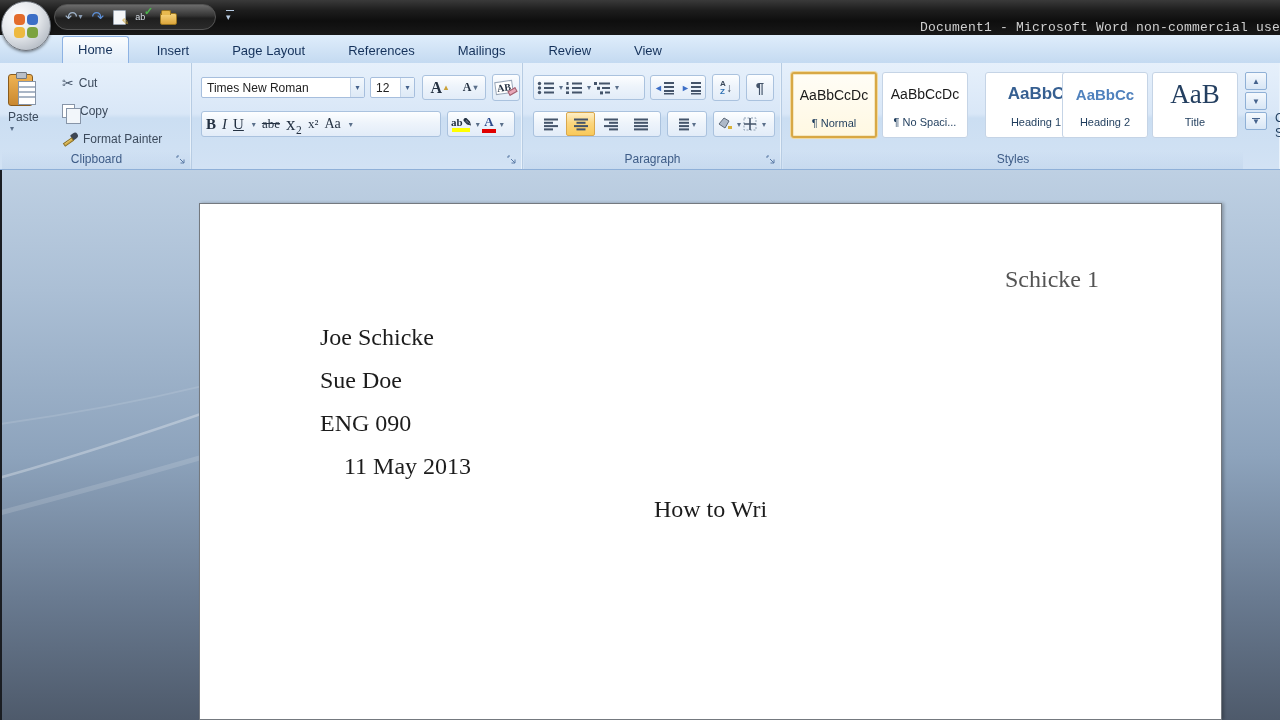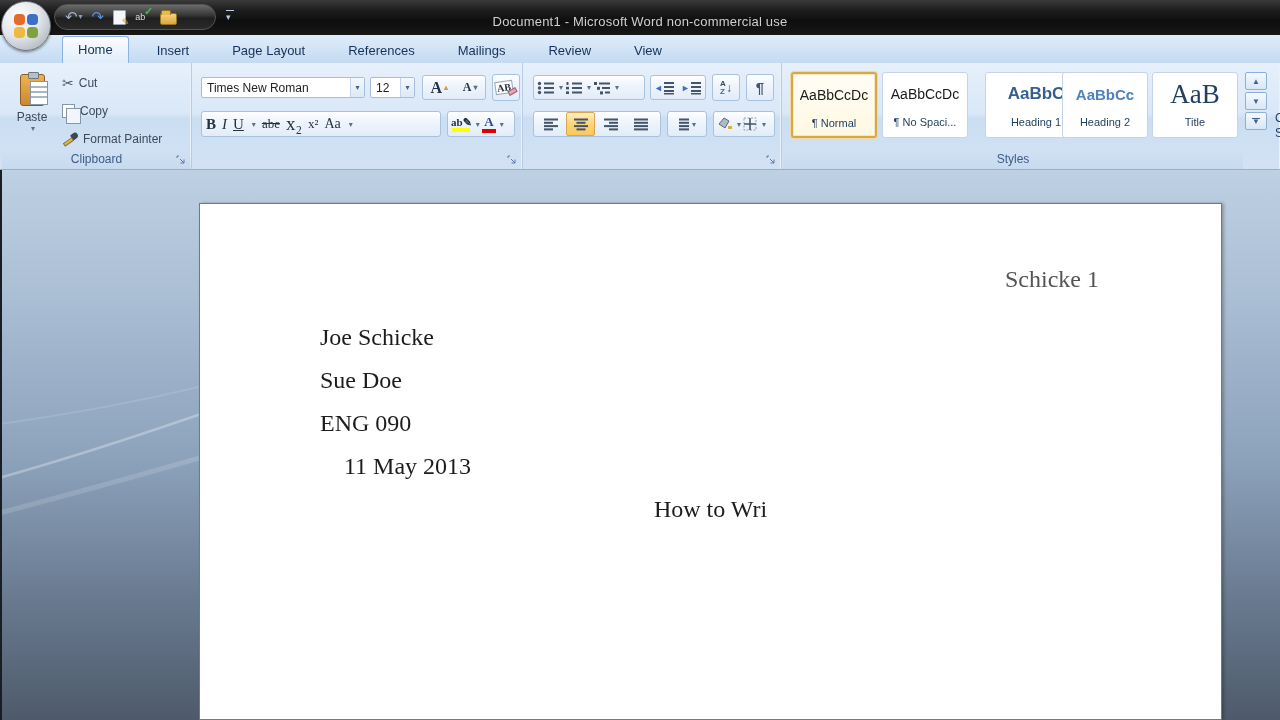--- a/index.html
+++ b/index.html
@@ -2,22 +2,22 @@
 <html><head>
 <meta charset="utf-8">
 <style>
   * { margin:0; padding:0; box-sizing:border-box; }
   html,body { width:1280px; height:720px; overflow:hidden; }
   body { font-family:"Liberation Sans", sans-serif; position:relative; background:#4e5a6b; }
 
   
   .titlebar { position:absolute; top:0; left:0; width:1280px; height:35px;
     background:linear-gradient(#3a3a3a 0%, #1d1d1d 30%, #0e0e0e 60%, #181818 100%); }
-  .title-text { position:absolute; top:14px; left:0; width:100%; text-align:center;
-    color:#cfcfcf; font-size:13px; letter-spacing:.2px; }
+  .title-text { position:absolute; top:20px; left:0; width:100%; text-align:right;
+    color:#cfcfcf; font-size:13px; letter-spacing:.2px;font-family:Liberation Mono, monospace; }
   .orb { position:absolute; top:1px; left:1px; width:50px; height:50px; border-radius:50%;
     background:radial-gradient(circle at 35% 30%, #fdfdfe 0%, #e3e6ea 45%, #bcc2ca 75%, #9aa0a9 100%);
     border:1px solid #6f747c; z-index:40; box-shadow:0 1px 3px rgba(0,0,0,.5); }
   .orb-logo { position:absolute; top:12px; left:12px; width:24px; height:24px; display:grid;
     grid-template-columns:11px 11px; grid-template-rows:11px 11px; gap:2px; }
   .orb-logo div { border-radius:4px; }
   .qat { position:absolute; top:4px; left:54px; height:26px; width:162px; border-radius:13px;
     background:linear-gradient(#6b6b6b 0%, #343434 45%, #1f1f1f 55%, #2a2a2a 100%);
     border:1px solid #555; display:flex; align-items:center; padding:0 10px; gap:9px; }
   .qat-btn { color:#9fb2c8; font-size:15px; line-height:18px; cursor:default; display:flex; align-items:center; }
@@ -60,21 +60,21 @@
     background:linear-gradient(#fdfeff,#eef4fb 45%, #e2ecf8); display:flex; align-items:center; }
   .combo { position:absolute; height:21px; background:#fff; border:1px solid #a6bedd; border-radius:2px;
     display:flex; align-items:center; font-size:12px; color:#222; }
   .combo .cval { flex:1; padding-left:5px; white-space:nowrap; overflow:hidden; }
   .combo .cdrop { width:14px; height:100%; border-left:1px solid #c4d4e8;
     background:linear-gradient(#f3f8fd,#dde9f6); display:flex; align-items:center; justify-content:center;
     font-size:8px; color:#44618c; }
 
   
   .paste-btn { position:absolute; left:6px; top:7px; width:48px; height:80px; display:flex;
-    flex-direction:column; align-items:center; border-radius:3px; padding-top:4px; }
+    flex-direction:column; border-radius:3px; padding-top:4px; }
   .clipboard-ic { width:25px; height:32px; background:linear-gradient(#efb353,#c9883０); background:linear-gradient(#efb353,#c98830);
     border:1px solid #8a5c1e; border-radius:3px; position:relative; }
   .clipboard-ic:before { content:""; position:absolute; top:-3px; left:7px; width:9px; height:5px;
     background:#b9bfc7; border:1px solid #70767e; border-radius:1px; }
   .clipboard-ic:after { content:""; position:absolute; right:-4px; top:6px; width:16px; height:22px;
     background:#fff; border:1px solid #8795a8;
     box-shadow:inset 0 4px 0 #fff, inset 0 6px 0 #aab6c6, inset 0 9px 0 #fff, inset 0 11px 0 #aab6c6, inset 0 14px 0 #fff, inset 0 16px 0 #aab6c6; }
   .scissors { font-size:14px; color:#4a5a6e; }
   .copy-ic { width:13px; height:14px; position:relative; background:#fff; border:1px solid #8795a8; }
   .copy-ic:before { content:""; position:absolute; left:3px; top:3px; width:13px; height:14px;
@@ -356,20 +356,21 @@
         </span>
       <span class="ddrop">▾</span>
       <span class="mini">
           <svg width="15" height="14">
             <rect x="1" y="1" width="12" height="12" fill="none" stroke="#8fa0b4" stroke-dasharray="2,1.5"></rect>
             <path d="M7 1 V13 M1 7 H13" stroke="#44546a" stroke-width="1.6" fill="none"></path>
           </svg>
         </span>
       <span class="ddrop">▾</span>
     </div>
+    <div class="group-label">Paragraph</div>
     <svg class="launcher" viewBox="0 0 12 12">
         <path d="M2 4 V2 H4" stroke="#5a7aa5" fill="none"></path>
         <path d="M5 5 L9 9 M9 5.5 V9 H5.5" stroke="#5a7aa5" fill="none"></path>
       </svg>
   </div>
 
   <div class="group" style="left:783px;width:497px;border-right:none;">
     <div class="stylecard selected" style="left:8px;">
       <div class="sample" style="font-size:14px;color:#1a1a1a">AaBbCcDc</div>
       <div class="sname">¶ Normal</div>

